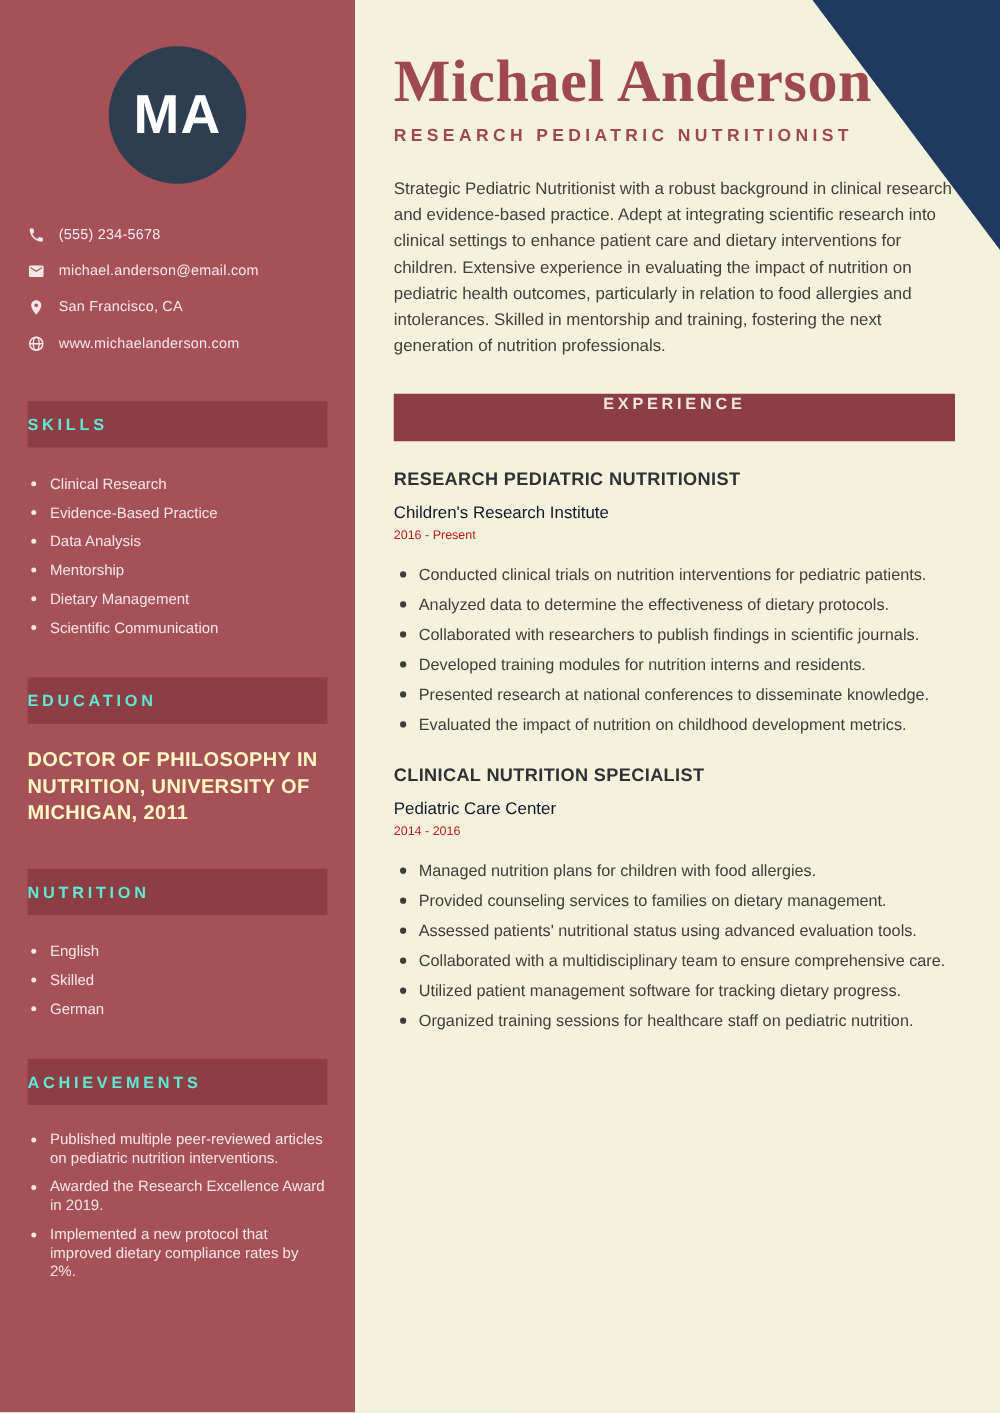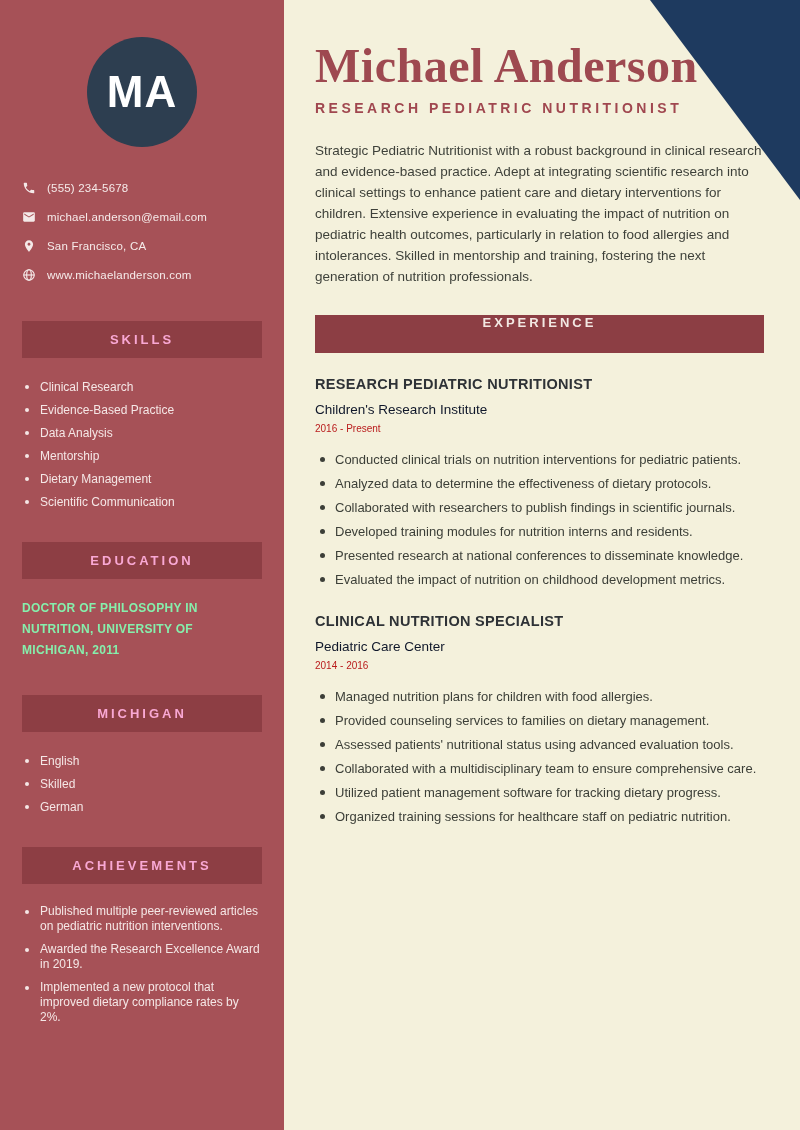--- a/index.html
+++ b/index.html
@@ -22,41 +22,41 @@
     color:#ffffff; display:flex; align-items:center; justify-content:center;
     font-size:44px; font-weight:bold; letter-spacing:1px; margin:0 auto;
   }
   .contact { list-style:none; margin:33px 0 0 0; padding:0; }
   .contact-row { display:flex; align-items:center; margin-bottom:13px; height:16px; font-size:11.5px; letter-spacing:.2px; }
   .contact-row .cicon { width:14px; height:14px; flex:0 0 14px; margin-right:11px; display:flex; align-items:center; justify-content:center; }
   .contact-row svg { width:14px; height:14px; fill:#f4e9e8; stroke:none; display:block; }
   .contact-row svg.stroked { fill:none; stroke:#f4e9e8; stroke-width:2; }
   .side-banner {
     height:37px; background:var(--side-banner-bg, #8d3e44);
-    display:flex; align-items:center; justify-content:center;
-    font-size:13px; font-weight:bold; letter-spacing:3px; color:#f9a8d4;
+    display:flex; align-items:center; 
+    font-size:13px; font-weight:bold; letter-spacing:3px; color:#5eead4;
   }
   .banner-skills { margin-top:38px; }
   .banner-education { margin-top:32px; }
   .banner-language { margin-top:34px; }
   .banner-achievements { margin-top:32px; }
   .side-list { list-style:none; margin:21px 0 0 0; padding:0; }
   .side-list li {
     position:relative; padding-left:18px; font-size:12px; line-height:16px;
     margin-bottom:7px; color:#f5e7e6;
   }
   .side-list li::before {
     content:""; position:absolute; left:3px; top:6px; width:4px; height:4px;
     border-radius:50%; background:#f5e7e6;
   }
   .side-list.wrap { margin-top:20px; }
   .side-list.wrap li { line-height:15px; margin-bottom:8px; }
   .education-text {
-    margin-top:19px; font-size:12px; font-weight:bold; line-height:21px;
-    color:#86efac; letter-spacing:.3px;
+    margin-top:19px; font-size:16px; font-weight:bold; line-height:21px;
+    color:#fef9c3; letter-spacing:.3px;
   }
   
   .main { flex:1 1 auto; position:relative; padding:0 36px 0 31px;border-radius:16px; }
   .corner-triangle {
     position:absolute; top:0; right:0; width:0; height:0;
     border-top:200px solid var(--accent-navy, #1e3a5f);
     border-left:150px solid transparent;
   }
   .name {
     margin:42px 0 0 0; font-family:"Liberation Serif", serif;
@@ -149,21 +149,21 @@
       <li>Dietary Management</li>
       <li>Scientific Communication</li>
     </ul>
 
     <div class="side-banner banner-education">
       <span>EDUCATION</span>
     </div>
     <div class="education-text">DOCTOR OF PHILOSOPHY IN NUTRITION, UNIVERSITY OF MICHIGAN, 2011</div>
 
     <div class="side-banner banner-language">
-      <span>MICHIGAN</span>
+      <span>NUTRITION</span>
     </div>
     <ul class="side-list">
       <li>English</li>
       <li>Skilled</li>
       <li>German</li>
     </ul>
 
     <div class="side-banner banner-achievements">
       <span>ACHIEVEMENTS</span>
     </div>

